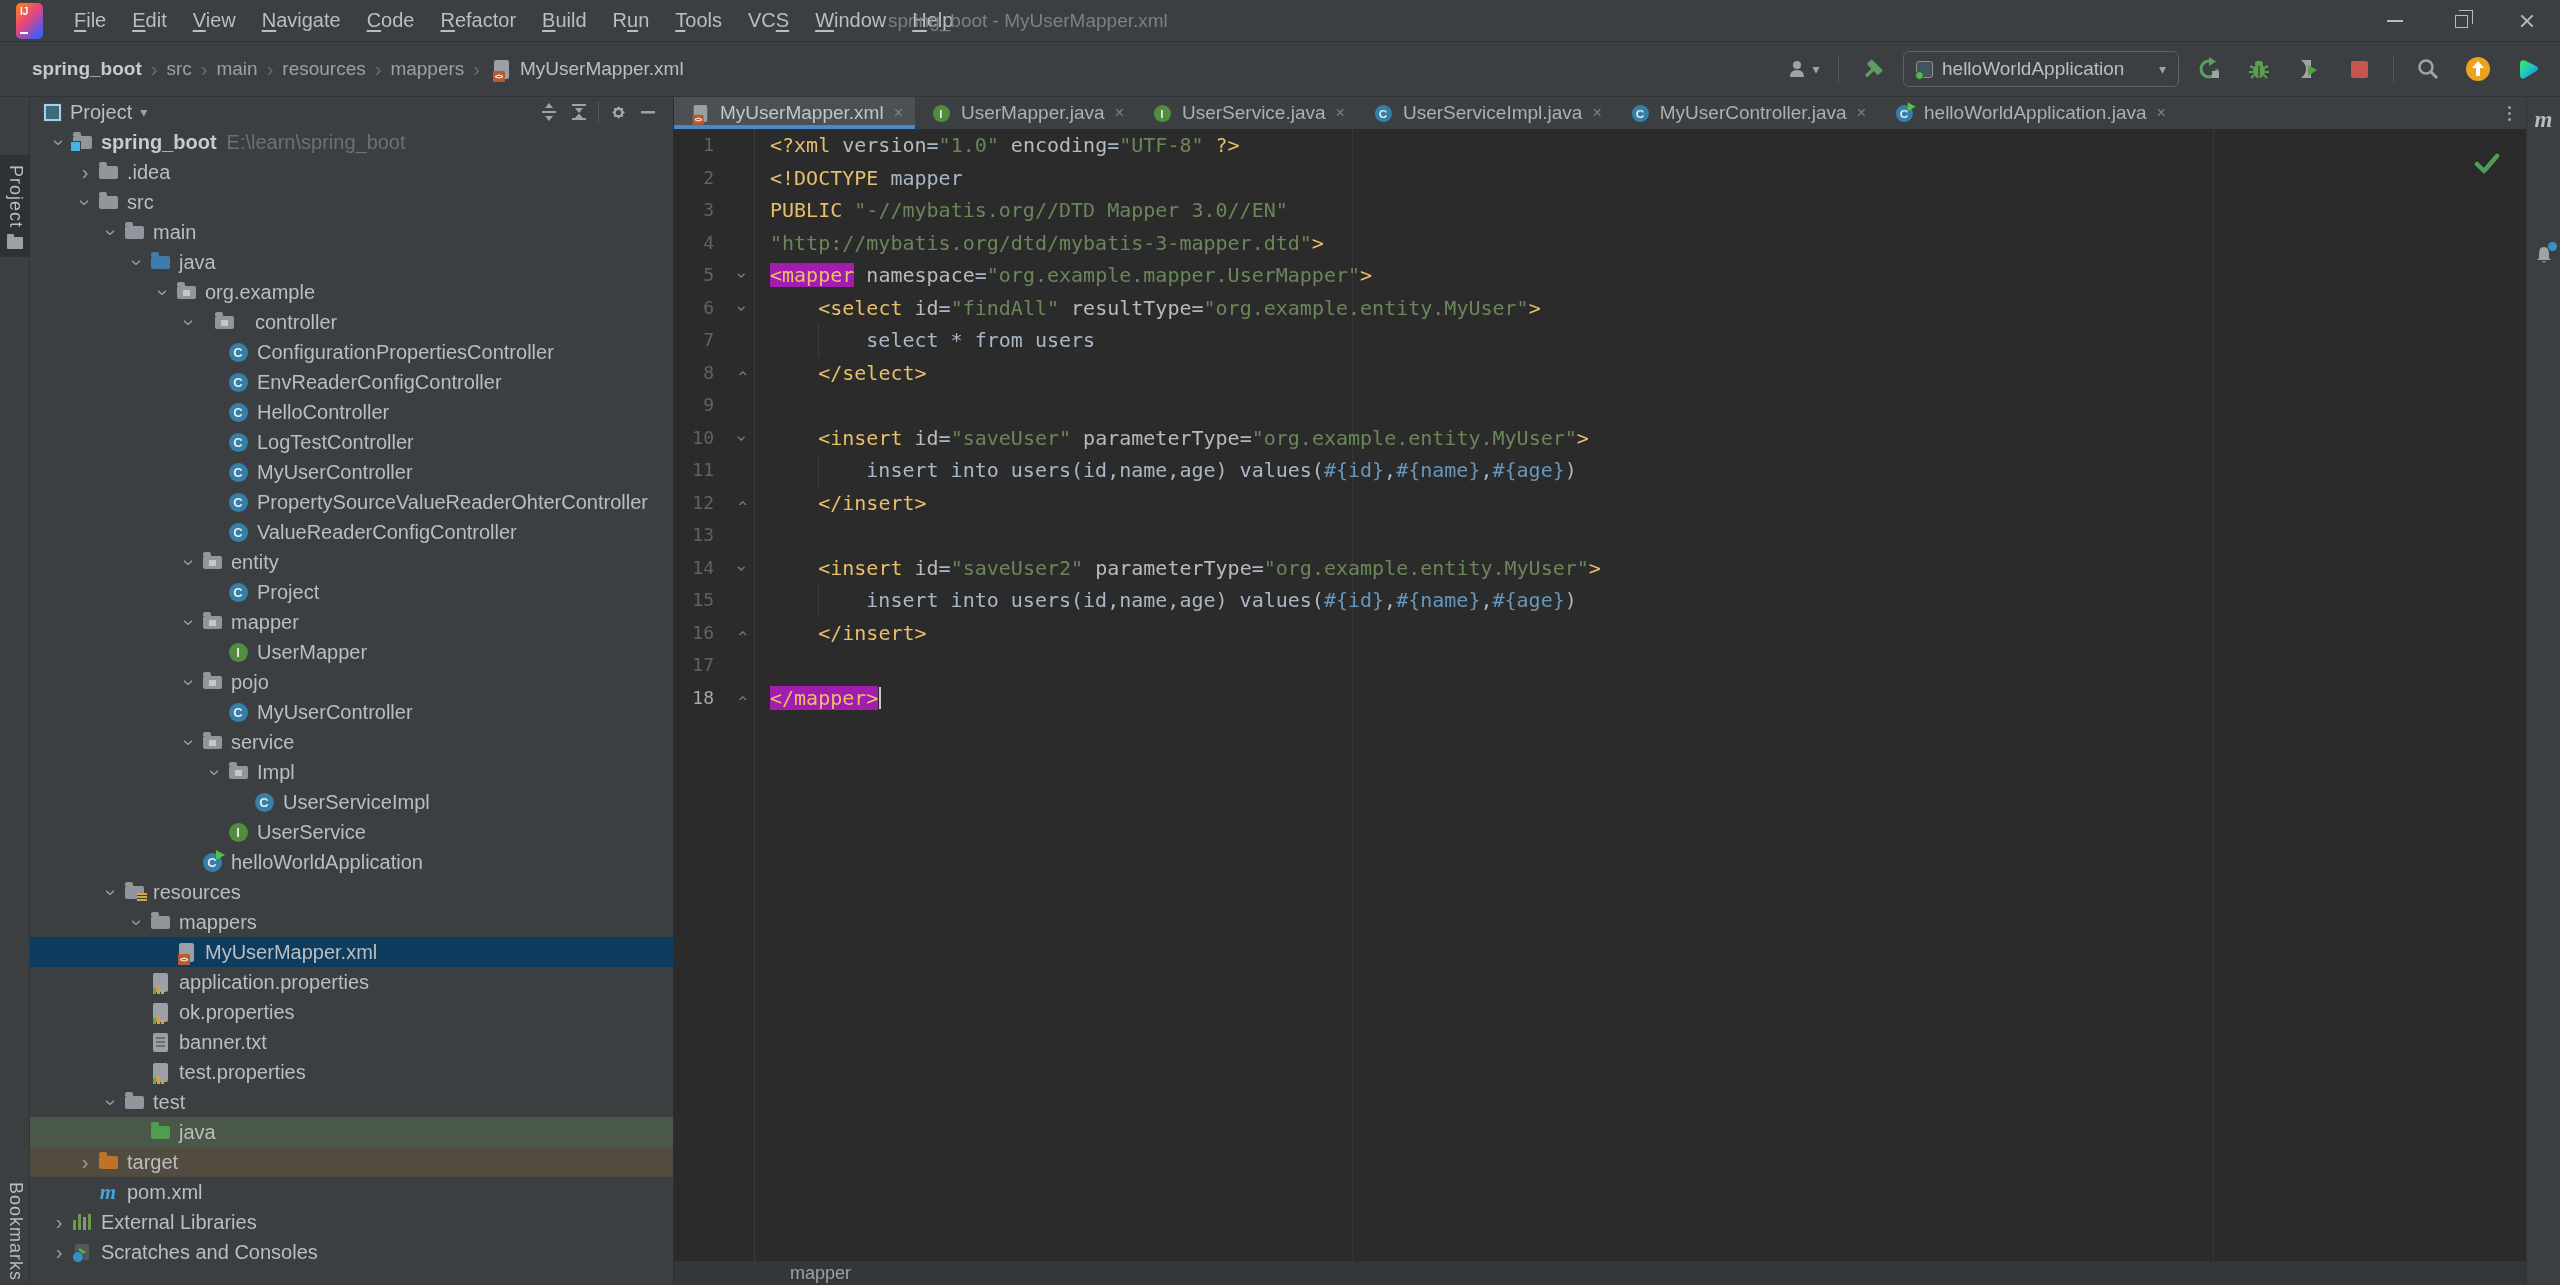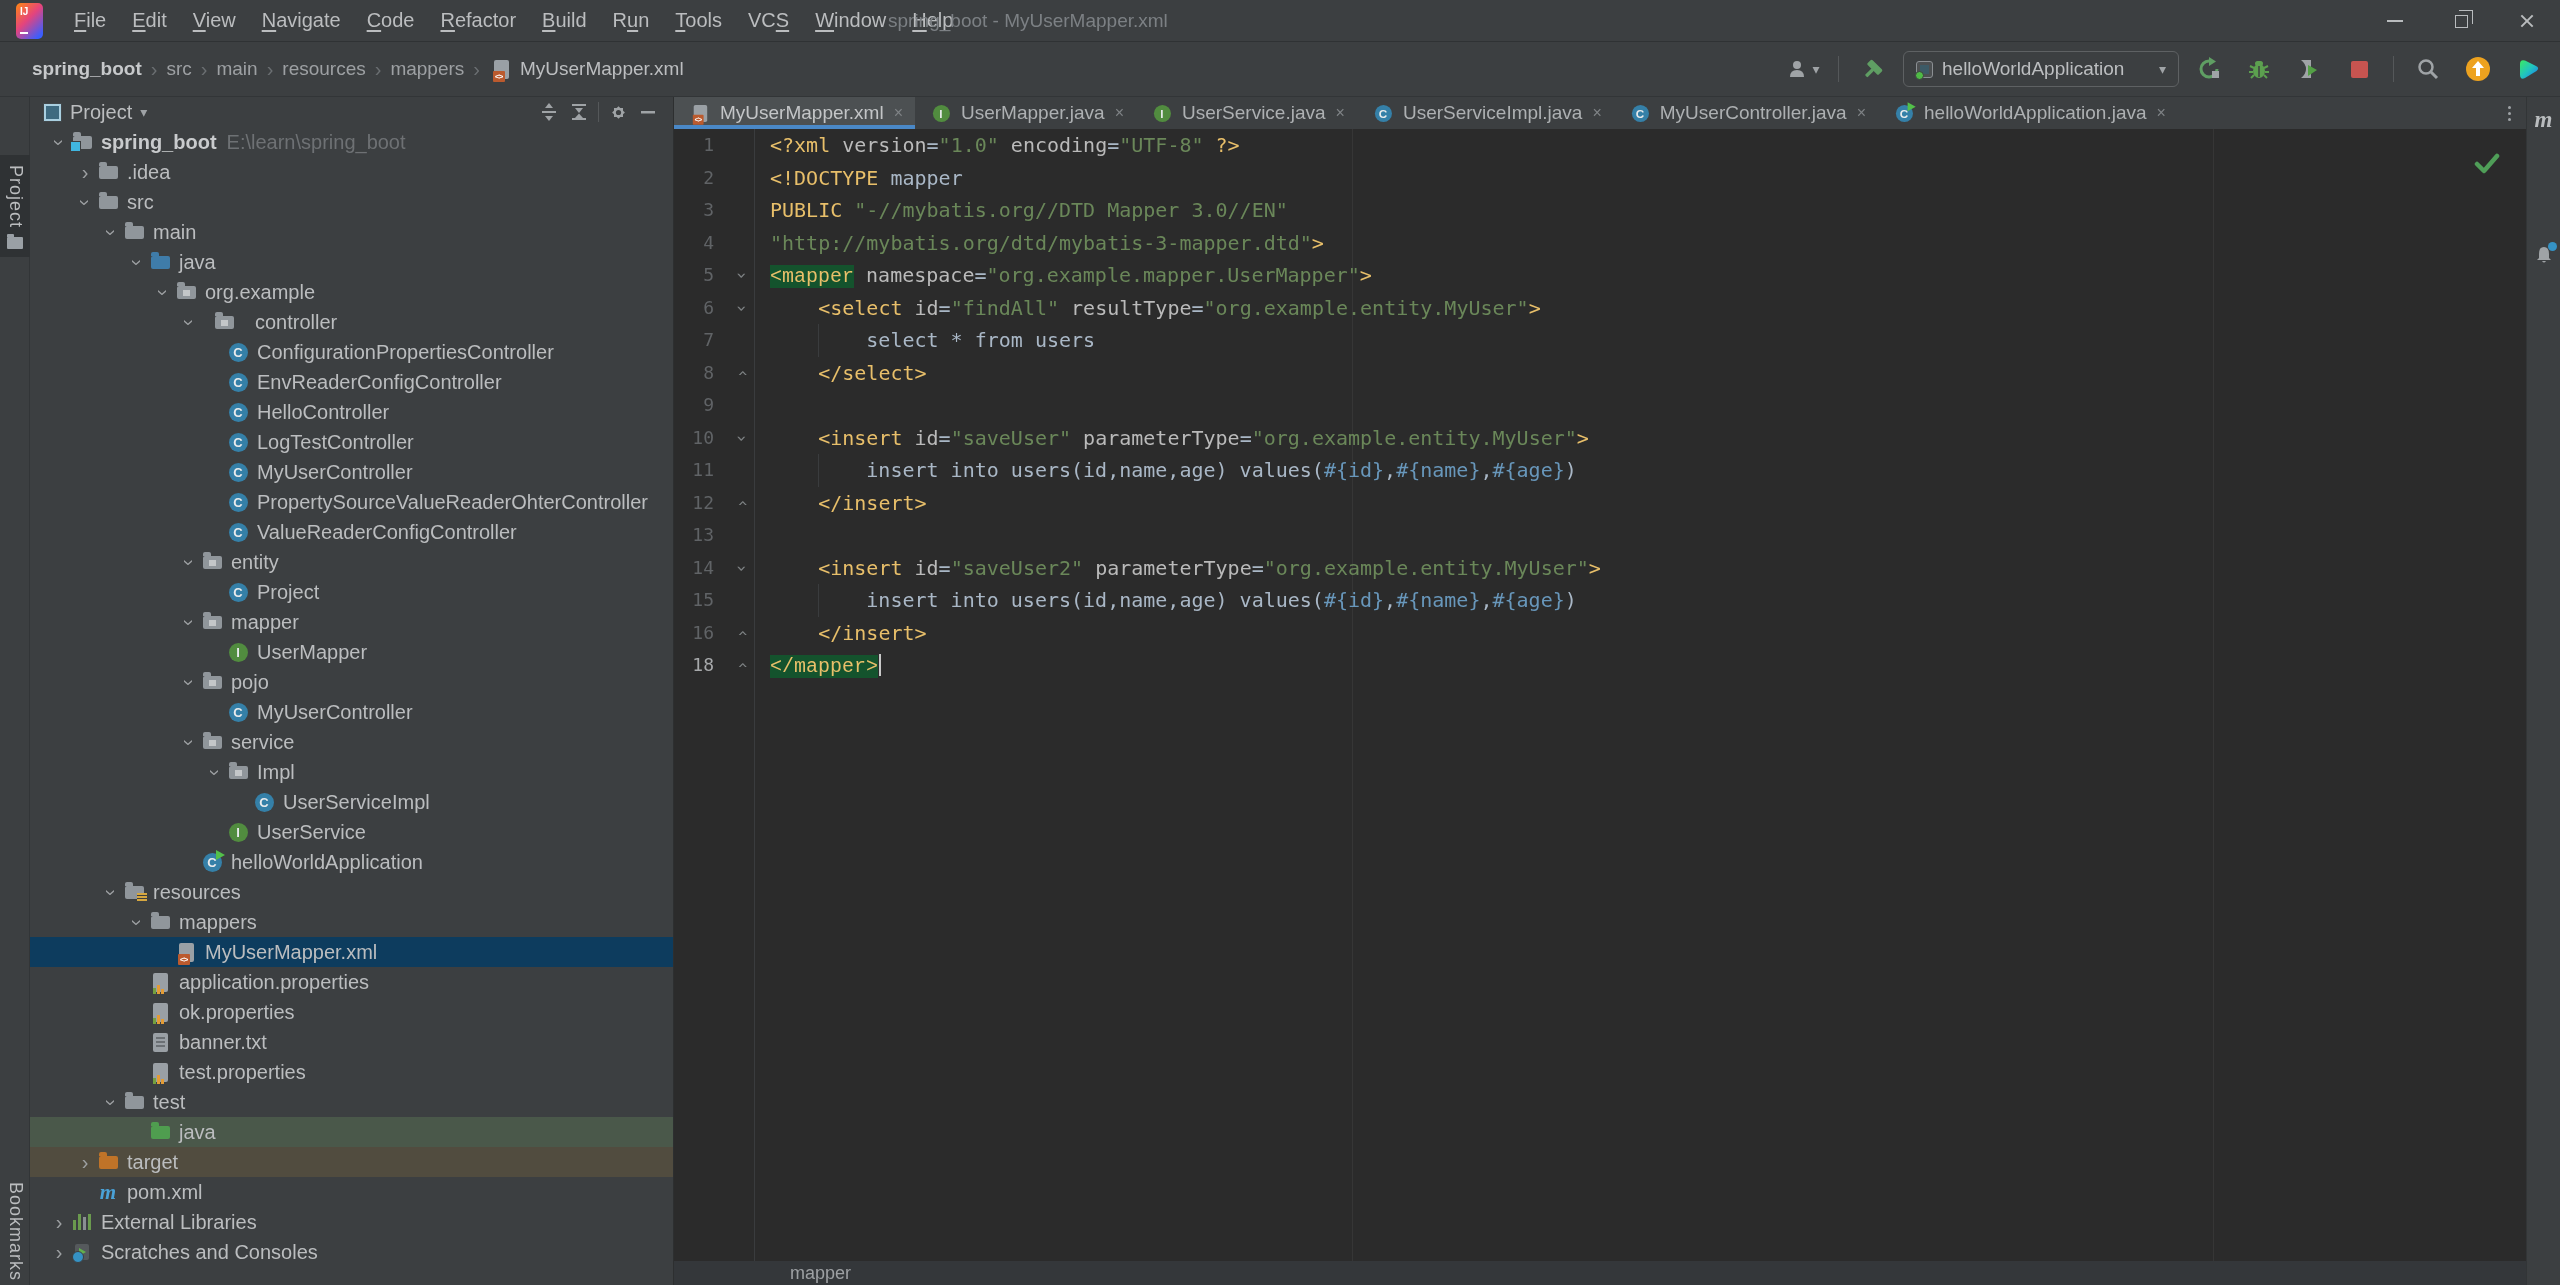--- a/index.html
+++ b/index.html
@@ -133,21 +133,21 @@
   .ln.cur { color:#a7a9ab; }
   .fold { position:absolute; left:56px; width:24px; text-align:center; color:#7e8284; font-size:17px; display:inline-block; }
   .fold.d { transform:rotate(90deg); }
   .fold.u { transform:rotate(-90deg); }
   .lc { display:block; margin-left:96px; white-space:pre; font-size:20px; color:#a9b7c6; }
   .sg-t { color:#e8bf6a; }
   .sg-a { color:#bababa; }
   .sg-s { color:#6a8759; }
   .sg-w { color:#a9b7c6; }
   .sg-p { color:#6897bb; }
-  .sg-h { color:#e8bf6a; background:#14532d;font-family:Liberation Mono, monospace; }
+  .sg-h { color:#e8bf6a; background:#a21caf; }
   .caret-bar { display:inline-block; width:2px; height:22px; background:#c8c8c8; vertical-align:-4px; margin-left:1px; }
   .iguide { position:absolute; width:1px; background:#3a3c3e; left:144px; }
   .ed-check { position:absolute; top:24px; right:26px; }
   .ed-crumbs { height:24px; background:#34373a; flex:0 0 auto; display:flex; align-items:center; padding-left:116px;
      font-size:18px; color:#9da0a3; }
 
   svg { display:block; }
 </style>
 </head>
 <body>
@@ -753,20 +753,24 @@
             <span class="ln">15</span>
             <i class="iguide" style="top: 0px; height: 32.5px; position: absolute;"></i>
             <span class="lc">        <span class="sg-w">insert into users(id,name,age) values(</span><span class="sg-p">#{id}</span><span class="sg-w">,</span><span class="sg-p">#{name}</span><span class="sg-w">,</span><span class="sg-p">#{age}</span><span class="sg-w">)</span></span>
           </div>
           <div class="cline">
             <span class="ln">16</span>
             <span class="fold u">›</span>
             <span class="lc">    <span class="sg-t">&lt;/insert&gt;</span></span>
           </div>
           <div class="cline">
+            <span class="ln">17</span>
+            <span class="lc"></span>
+          </div>
+          <div class="cline">
             <span class="ln cur">18</span>
             <span class="fold u">›</span>
             <span class="lc"><span class="sg-h">&lt;/mapper&gt;</span><span class="caret-bar"></span></span>
           </div>
         </div>
       <div class="ed-check">
         <svg width="26" height="22" viewBox="0 0 26 22">
           <path d="M3 11 L10 18 L23 3" fill="none" stroke="#4f9e58" stroke-width="4.5" stroke-linecap="round" stroke-linejoin="round"></path>
         </svg>
       </div>

